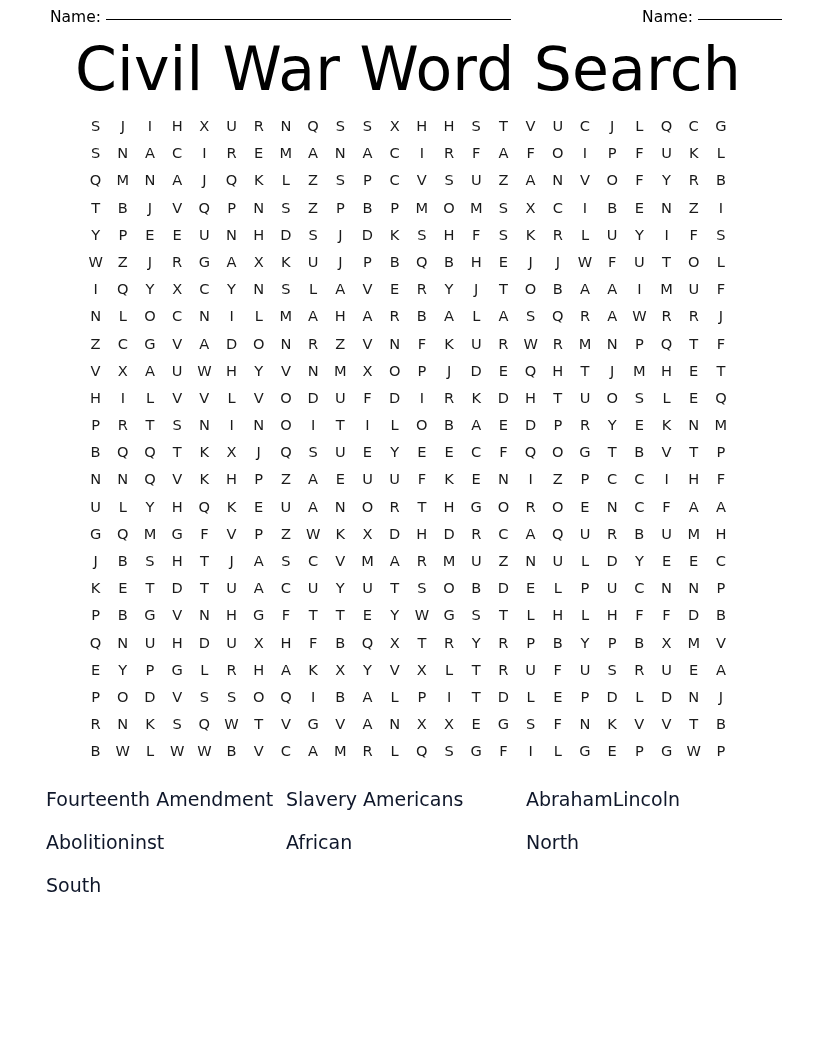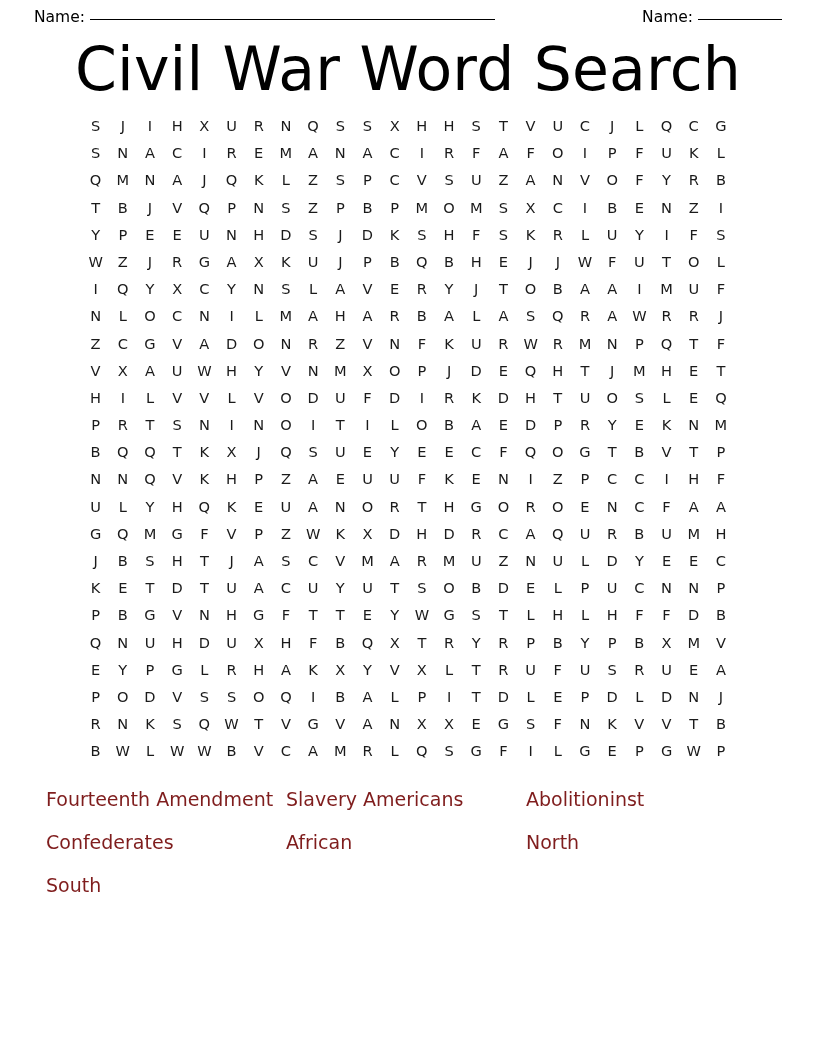--- a/index.html
+++ b/index.html
@@ -34,20 +34,21 @@
     display: flex;
     align-items: flex-end;
     padding: 0 34px 0 34px;
     box-sizing: border-box;
     font-size: 15.5px;
   }
   .field-group {
     display: flex;
     align-items: baseline;
     white-space: nowrap;
+    margin-left: 16px;
   }
   .field-label {
     font-size: 15.5px;
     letter-spacing: 0px;
   }
   .field-rule {
     display: inline-block;
     border-bottom: 1px solid #000;
     height: 0;
     margin-left: 5px;
@@ -98,21 +99,21 @@
     left: 46px;
     width: 720px;
     display: grid;
     grid-template-columns: 240px 240px 240px;
     grid-auto-rows: 43px;
   }
   .word {
     font-size: 19px;
     line-height: 43px;
     font-family: "DejaVu Sans", "Liberation Sans", sans-serif;
-    color: #7f1d1d;
+    color: #0f172a;
     white-space: nowrap;
   }
   .word.empty { visibility: hidden; }
 </style>
 </head>
 <body>
 
 <div class="page">
 
   <div class="header-row">
@@ -704,22 +705,22 @@
       <div class="cell">E</div>
       <div class="cell">P</div>
       <div class="cell">G</div>
       <div class="cell">W</div>
       <div class="cell">P</div>
     </div>
 
   <div class="wordlist" id="wordlist">
       <div class="word">Fourteenth Amendment</div>
       <div class="word">Slavery Americans</div>
+      <div class="word">AbrahamLincoln</div>
       <div class="word">Abolitioninst</div>
-      <div class="word">Confederates</div>
       <div class="word">African</div>
       <div class="word">North</div>
       <div class="word">South</div>
       <div class="word empty"></div>
       <div class="word empty"></div>
     </div>
 
 </div>
 
 </body></html>

